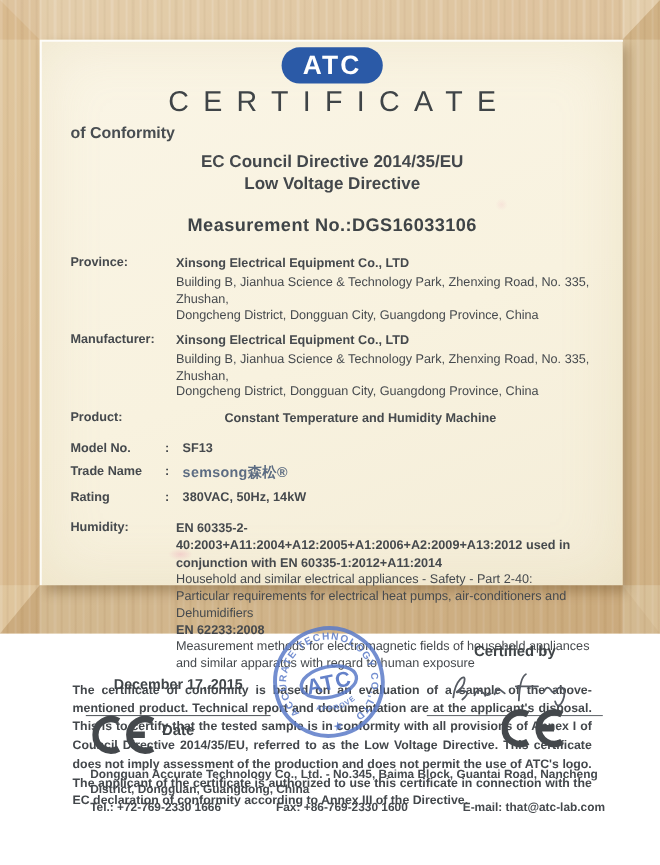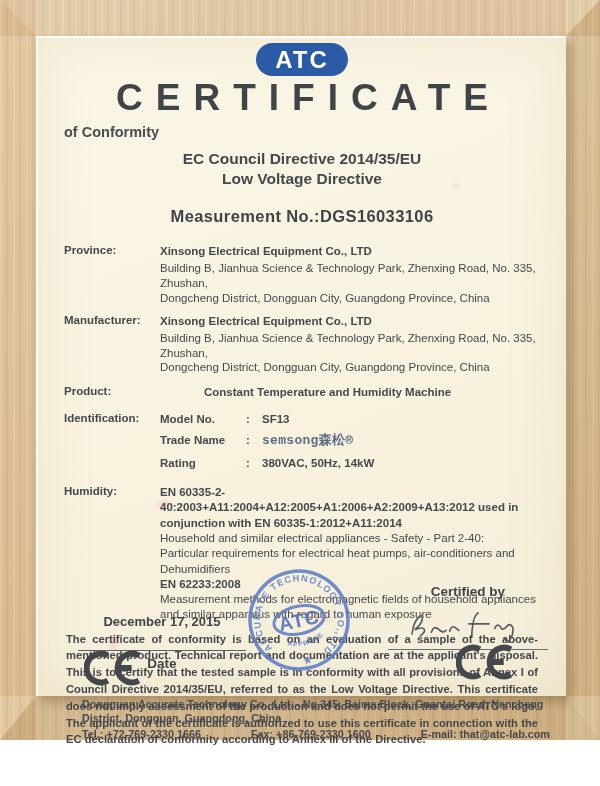--- a/index.html
+++ b/index.html
@@ -1,20 +1,20 @@
 <!DOCTYPE html>
 <html><head>
 <meta charset="utf-8">
 <style>
   html,body{margin:0;padding:0;background:#fff;}
   body{width:600px;height:786px;overflow:hidden;font-family:"Liberation Sans","DejaVu Sans",sans-serif;color:#45494d;}
 
   
   .frame{
-    position:relative;width:600px;height:740px;box-sizing:border-box;
+    position:relative;width:600px;height:576px;box-sizing:border-box;
     background:
       repeating-linear-gradient(90deg, rgba(255,255,255,.14) 0 2px, rgba(0,0,0,0) 2px 6px,
         rgba(125,85,35,.08) 6px 8px, rgba(0,0,0,0) 8px 13px),
       linear-gradient(135deg,#e7d3ae 0%,#ddc297 45%,#d5b384 100%);
     border-style:solid;
     border-width:36px 34px 44px 36px;
     border-top-color:rgba(255,255,255,.20);
     border-left-color:rgba(255,255,255,.08);
     border-right-color:rgba(135,90,40,.14);
     border-bottom-color:rgba(140,92,40,.20);
@@ -34,36 +34,36 @@
       radial-gradient(10px 16px at 78px 606px, rgba(232,60,132,.18), transparent 70%),
       radial-gradient(20px 10px at 288px 582px, rgba(232,60,132,.11), transparent 70%),
       radial-gradient(8px 8px at 420px 150px, rgba(232,60,132,.08), transparent 70%);
   }
   .content{position:absolute;inset:0;padding:5px 26px 0 28px;box-sizing:border-box;}
 
   
   .atc-pill{width:92px;height:33px;margin:2px auto 0;border-radius:17px;
     background:#2b5aa7;color:#fff;display:flex;align-items:center;justify-content:center;
     font-weight:bold;font-size:24px;letter-spacing:2px;}
-  .cert-title{margin:1px 0 0;text-align:center;font-size:37px;font-weight:bold;
+  .cert-title{margin:1px 0 0;text-align:center;font-size:26px;font-weight:normal;
     letter-spacing:13px;text-indent:13px;color:#3f4447;}
   .subtitle{text-align:left;font-size:14.5px;font-weight:bold;margin-top:5px;color:#484d51;}
   .directive{text-align:center;font-size:15.5px;font-weight:bold;line-height:1.32;margin-top:9px;color:#44484c;}
   .registration{text-align:center;font-size:16.5px;font-weight:bold;margin-top:17px;letter-spacing:.4px;color:#3f4447;}
 
   
   .fields{margin-top:18px;font-size:11.5px;}
   .frow{display:flex;margin-bottom:8px;}
   .flabel{width:96px;flex:none;font-weight:bold;}
   .fval{flex:1;line-height:1.3;}
   .company{font-weight:bold;margin-bottom:2px;}
   .irow{display:flex;margin-bottom:6px;font-weight:bold;}
   .iname{width:86px;flex:none;}
   .isep{width:16px;flex:none;}
-  .trade-logo{color:#5c6c82;font-size:13px;letter-spacing:.3px;font-family:Liberation Mono, monospace;}
+  .trade-logo{color:#5c6c82;font-size:13px;letter-spacing:.3px;}
   .std{line-height:1.33;}
   .b{font-weight:bold;}
 
   
   .body-par{margin:3px 2px 0;font-size:11.2px;font-weight:bold;text-align:justify;
     line-height:1.5;color:#43474b;}
 
   
   .stamp{position:absolute;left:210px;top:531px;width:106px;height:106px;
     transform:rotate(-12deg);opacity:.85;}
@@ -122,21 +122,20 @@
             <div>Dongcheng District, Dongguan City, Guangdong Province, China</div>
           </div>
         </div>
 
         <div class="frow" style="margin-top:10px;gap:44px;">
           <div class="flabel">Product:</div>
           <div class="fval b">Constant Temperature and Humidity Machine</div>
         </div>
 
         <div class="frow" style="margin-top:12px;">
-          <div class="flabel">Identification:</div>
           <div class="fval">
             <div class="irow">
               <span class="iname">Model No.</span>
               <span class="isep">:</span>
               <span>SF13</span>
             </div>
             <div class="irow">
               <span class="iname">Trade Name</span>
               <span class="isep">:</span>
               <span class="trade-logo">semsong森松®</span>

